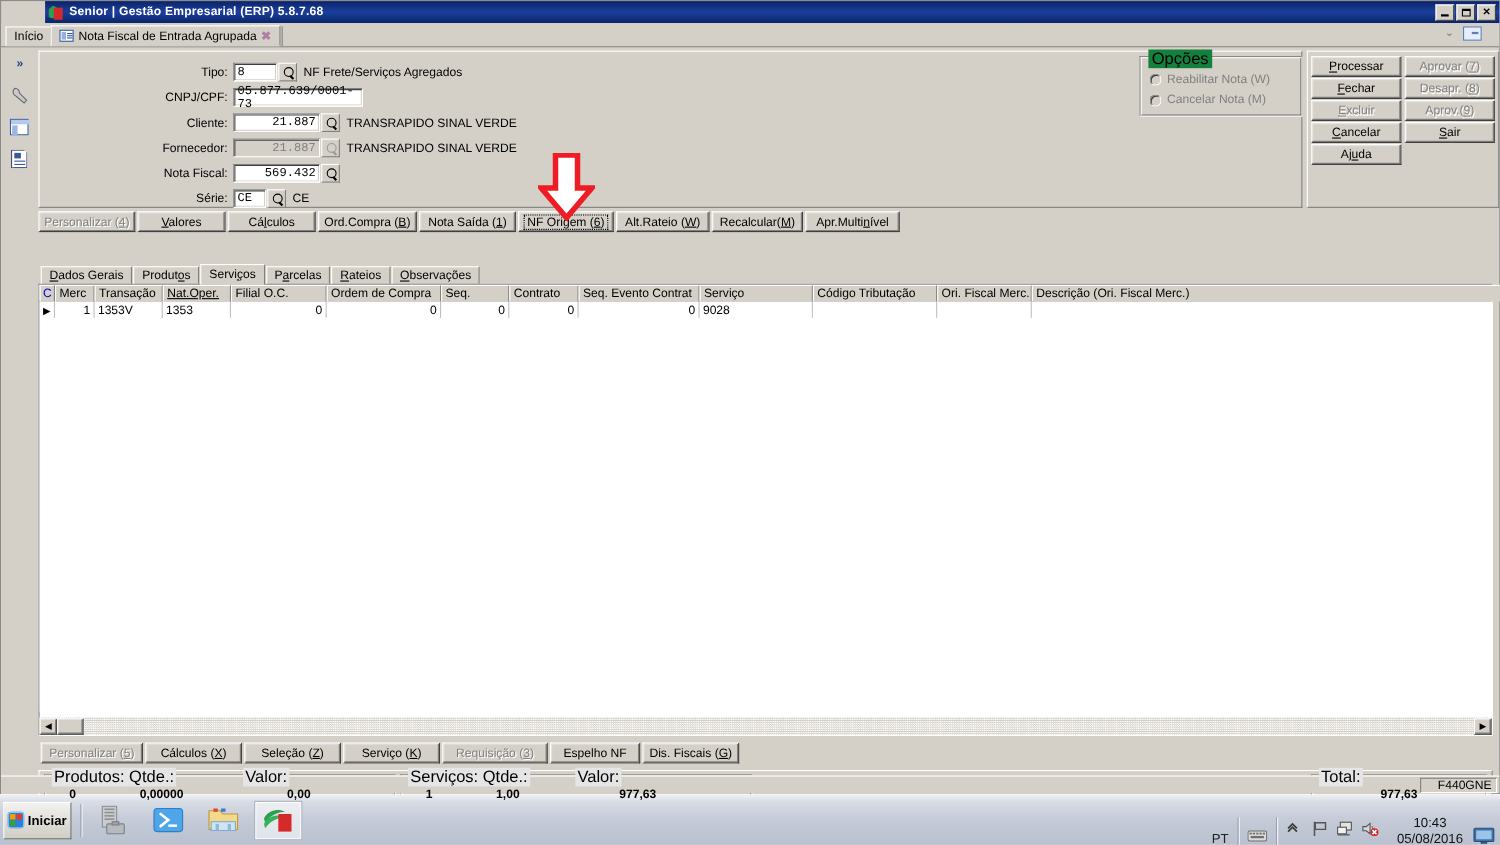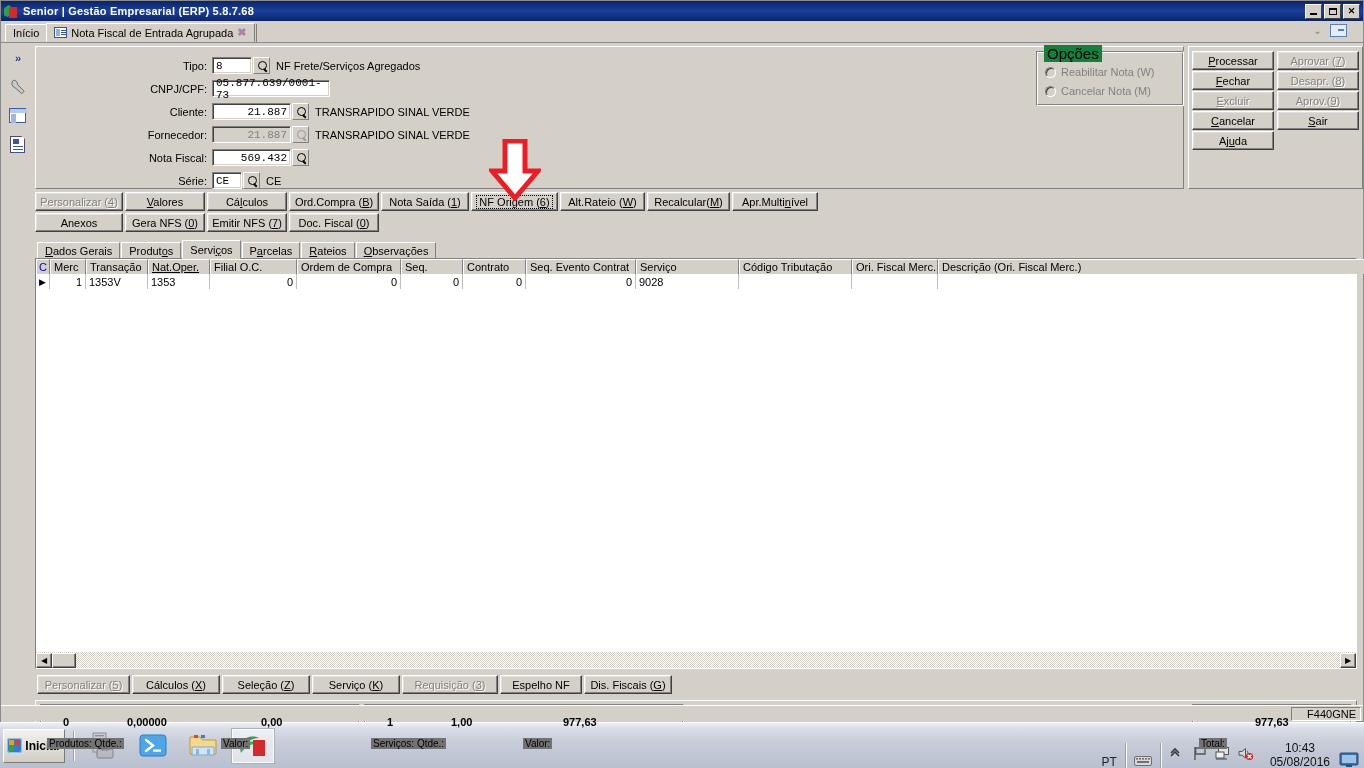--- a/index.html
+++ b/index.html
@@ -17,20 +17,21 @@
   #app-window {
     position: absolute; left: 0; top: 0; width: 1364px; height: 722px;
     background: #d4d0c8;
     border: 1px solid #8b8b8b;
   }
   #title-bar {
     height: 20px;
     background: linear-gradient(to bottom, #0a246a 0%, #1b3f9c 50%, #0a246a 100%);
     display: flex; align-items: center; padding: 0 1px 0 3px;
     color: #fff;
+    margin-left: 40px;
   }
   #title-bar .app-icon {
     width: 15px; height: 14px; margin-right: 4px; position: relative; flex: none;
   }
   #title-bar .app-icon .g {
     position: absolute; left:0; top:1px; width:8px; height:12px; background:#2f9e4f;
     clip-path: polygon(0 30%, 55% 0, 100% 18%, 100% 70%, 45% 100%, 0 85%);
   }
   #title-bar .app-icon .r {
     position: absolute; left:5px; top:3px; width:8px; height:11px; background:#d42a2a;
@@ -266,22 +267,22 @@
   #summary {
     position: absolute; left: 0px; top: 657px; width: 1322px; height: 36px;
     background: #d4d0c8; border: 1px solid; border-color: #fff #808080 #808080 #fff;
   }
   .sum-group {
     position: absolute; top: 3px; height: 28px;
     border: 1px solid; border-color: #808080 #fff #fff #808080;
   }
   .sum-group .gbi { position:absolute; inset:0; border:1px solid; border-color:#fff #808080 #808080 #fff; }
   .sum-title {
-    position: absolute; top: -7px; background: #737373; padding: 0 2px;
-    font-size: 10px; z-index: 3; white-space: nowrap; margin-top: 40px;
+    position: absolute; top: -7px; background: #e5e5e5; padding: 0 2px;
+    font-size: 15px; z-index: 3; white-space: nowrap;
   }
   .sum-val {
     position: absolute; top: 11px; font-size: 11px; font-weight: bold; z-index: 3;
     white-space: nowrap;
   }
 
   
   #status-bar {
     position: absolute; left: 0; bottom: 0; width: 1362px; height: 16px;
     background: #d4d0c8; border-top: 1px solid #fff;
@@ -509,34 +510,20 @@
               <span>NF Origem (<u>6</u>)</span>
             </div>
           <div class="tb-btn" style="width:85px;">
               <span>Alt.Rateio (<u>W</u>)</span>
             </div>
           <div class="tb-btn" style="width:83px;">
               <span>Recalcular(<u>M</u>)</span>
             </div>
           <div class="tb-btn" style="width:86px;">
               <span>Apr.Multi<u>n</u>ível</span>
-            </div>
-        </div>
-        <div class="tb-row">
-          <div class="tb-btn" style="width:88px;">
-              <span>Anexos</span>
-            </div>
-          <div class="tb-btn" style="width:80px;">
-              <span>Gera NFS (<u>0</u>)</span>
-            </div>
-          <div class="tb-btn" style="width:80px;">
-              <span>Emitir NFS (<u>7</u>)</span>
-            </div>
-          <div class="tb-btn" style="width:90px;">
-              <span>Doc. Fiscal (<u>0</u>)</span>
             </div>
         </div>
       </div>
 
       <div id="notebook">
         <div id="nb-tabs">
           <div class="nb-tab">
               <span><u>D</u>ados Gerais</span>
             </div>
           <div class="nb-tab">

